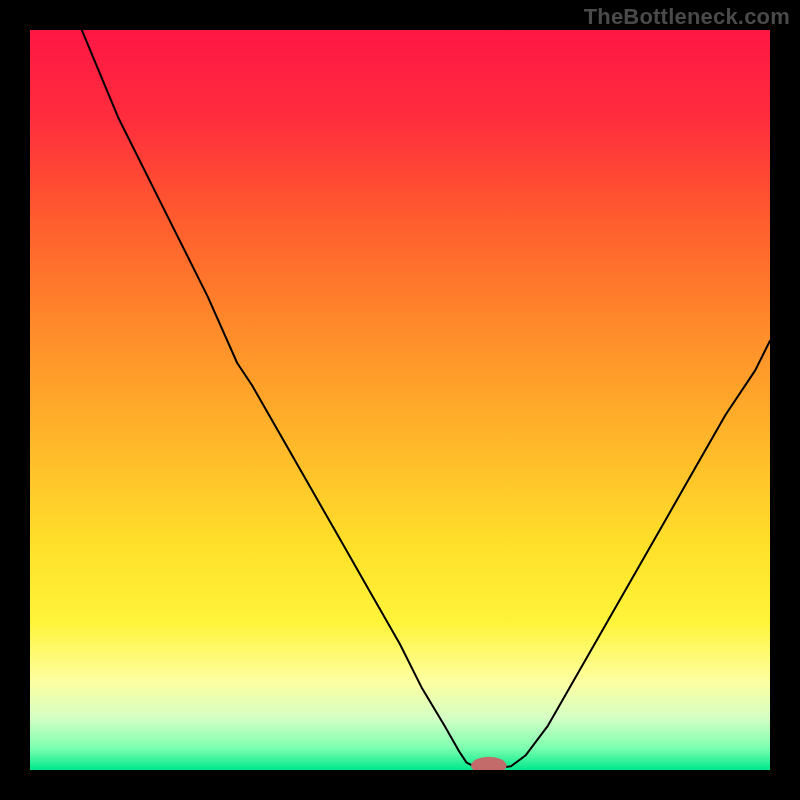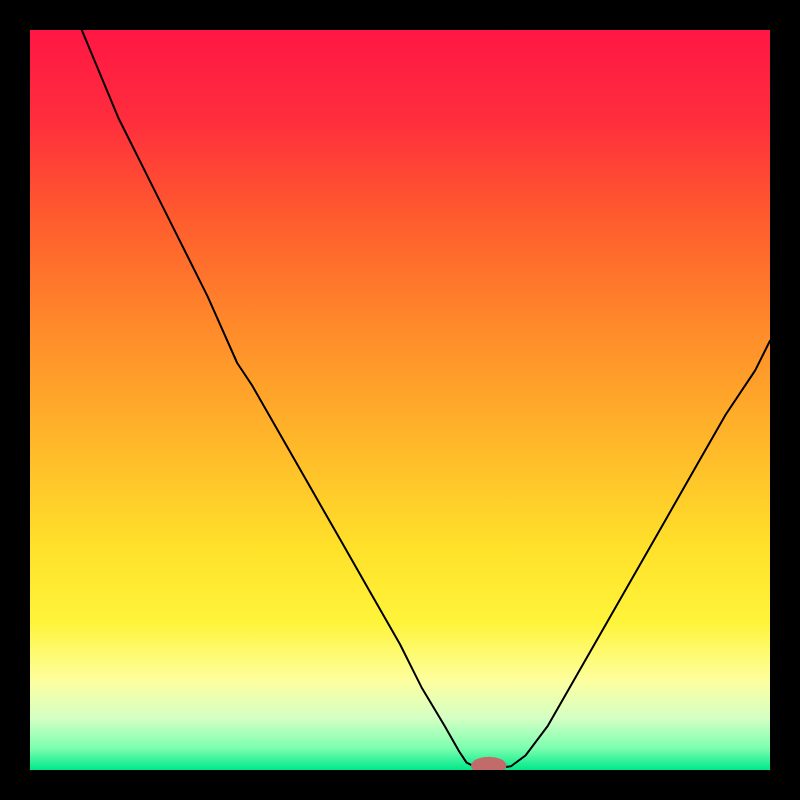--- a/index.html
+++ b/index.html
@@ -32,20 +32,21 @@
     left: 30px;
     top: 30px;
     width: 740px;
     height: 740px;
   }
 </style>
 </head>
 <body>
 
 <div class="frame">
+  <div class="watermark">TheBottleneck.com</div>
 
   <svg class="plot" viewBox="0 0 100 100" preserveAspectRatio="none">
     <defs>
       <linearGradient id="bg-grad" x1="0" y1="0" x2="0" y2="1">
 
       <stop offset="0%" stop-color="#ff1744"></stop>
           <stop offset="12%" stop-color="#ff2d3d"></stop>
           <stop offset="25%" stop-color="#ff5a2e"></stop>
           <stop offset="40%" stop-color="#ff8a2a"></stop>
           <stop offset="55.00000000000001%" stop-color="#ffb52a"></stop>

